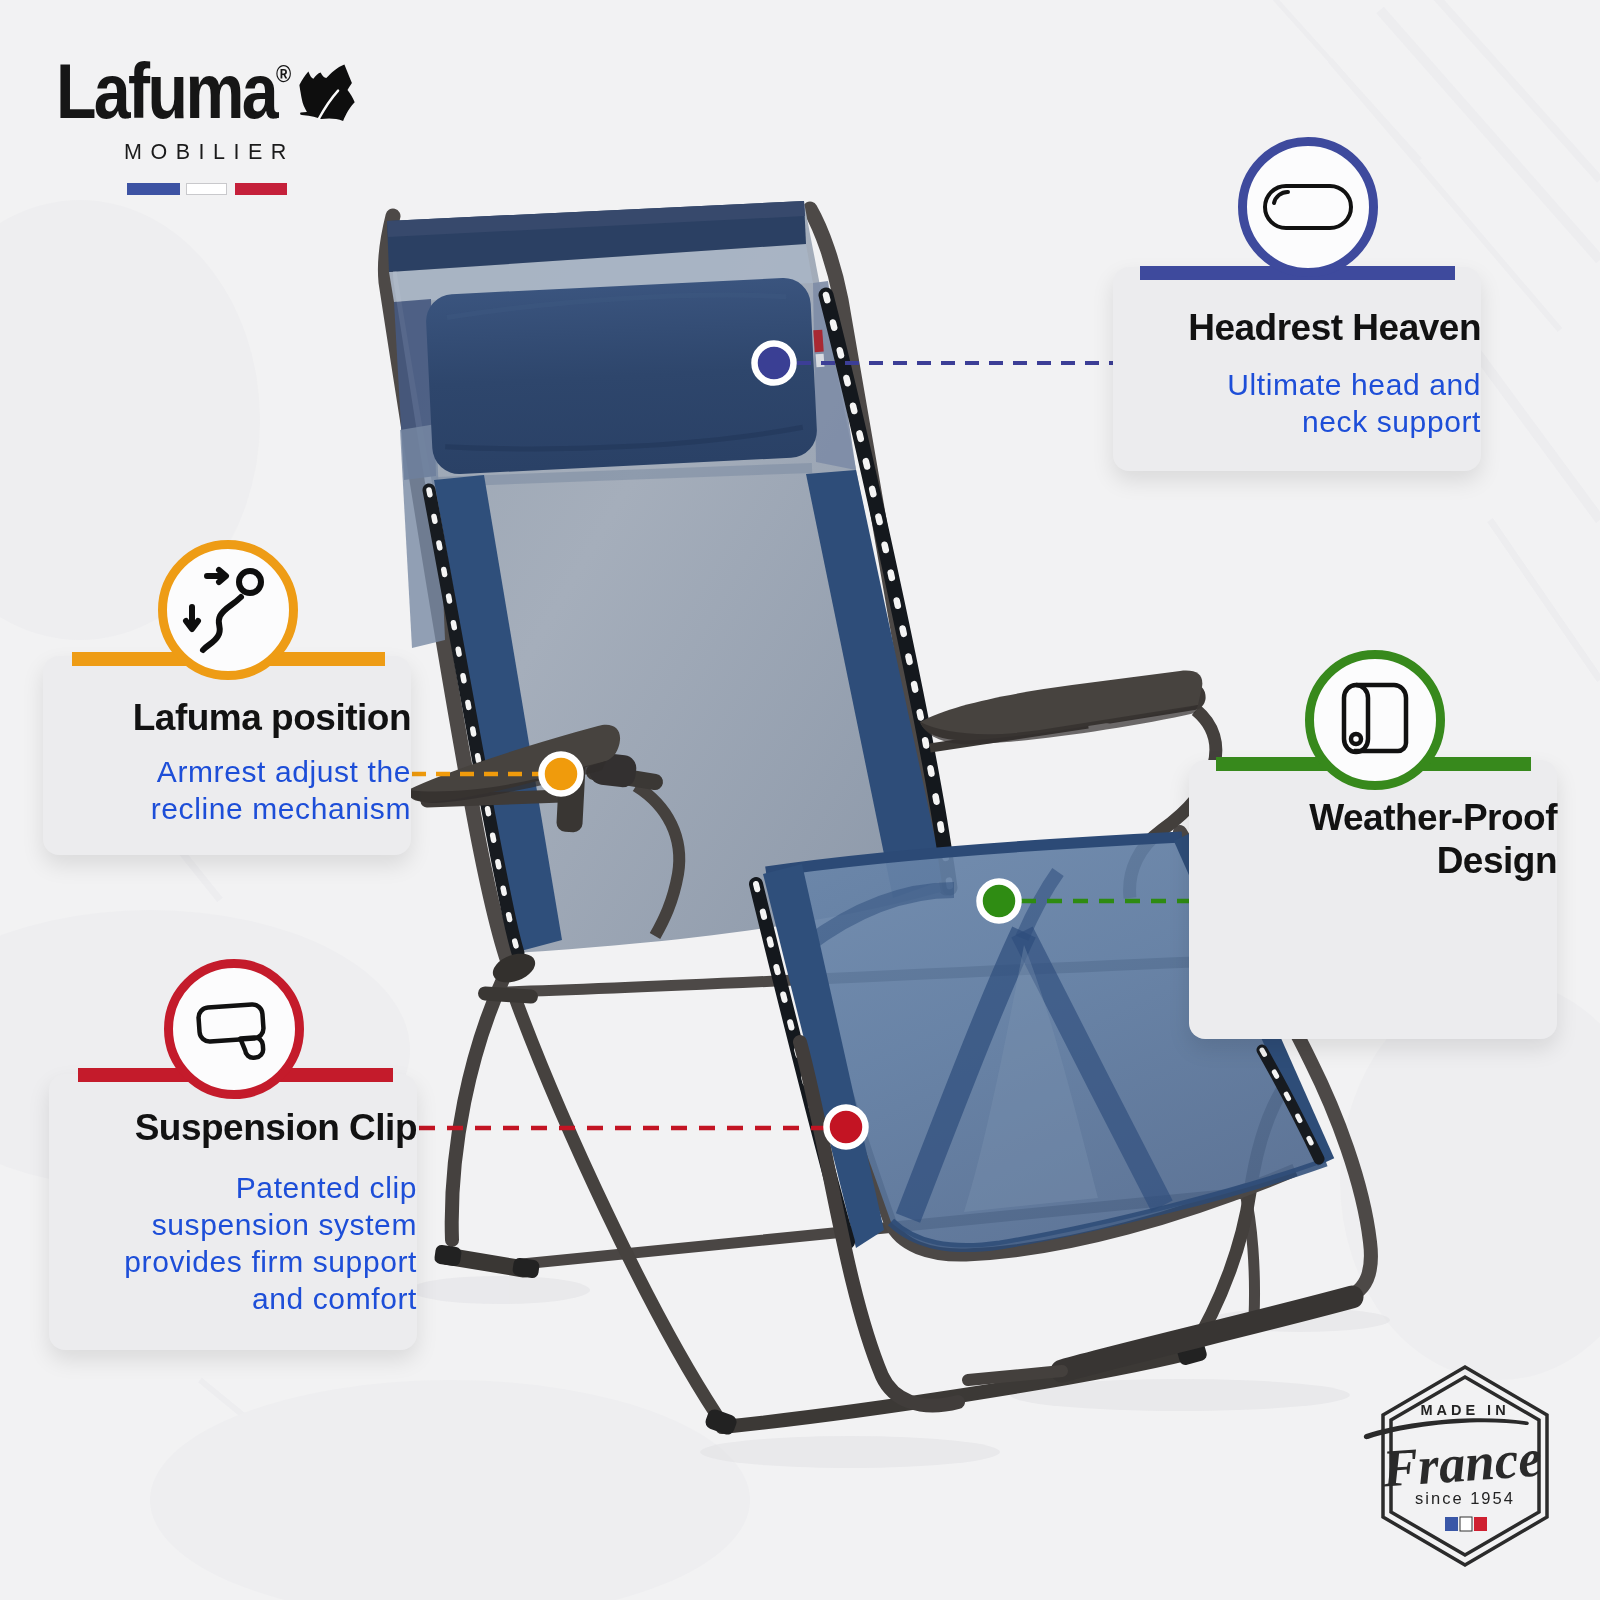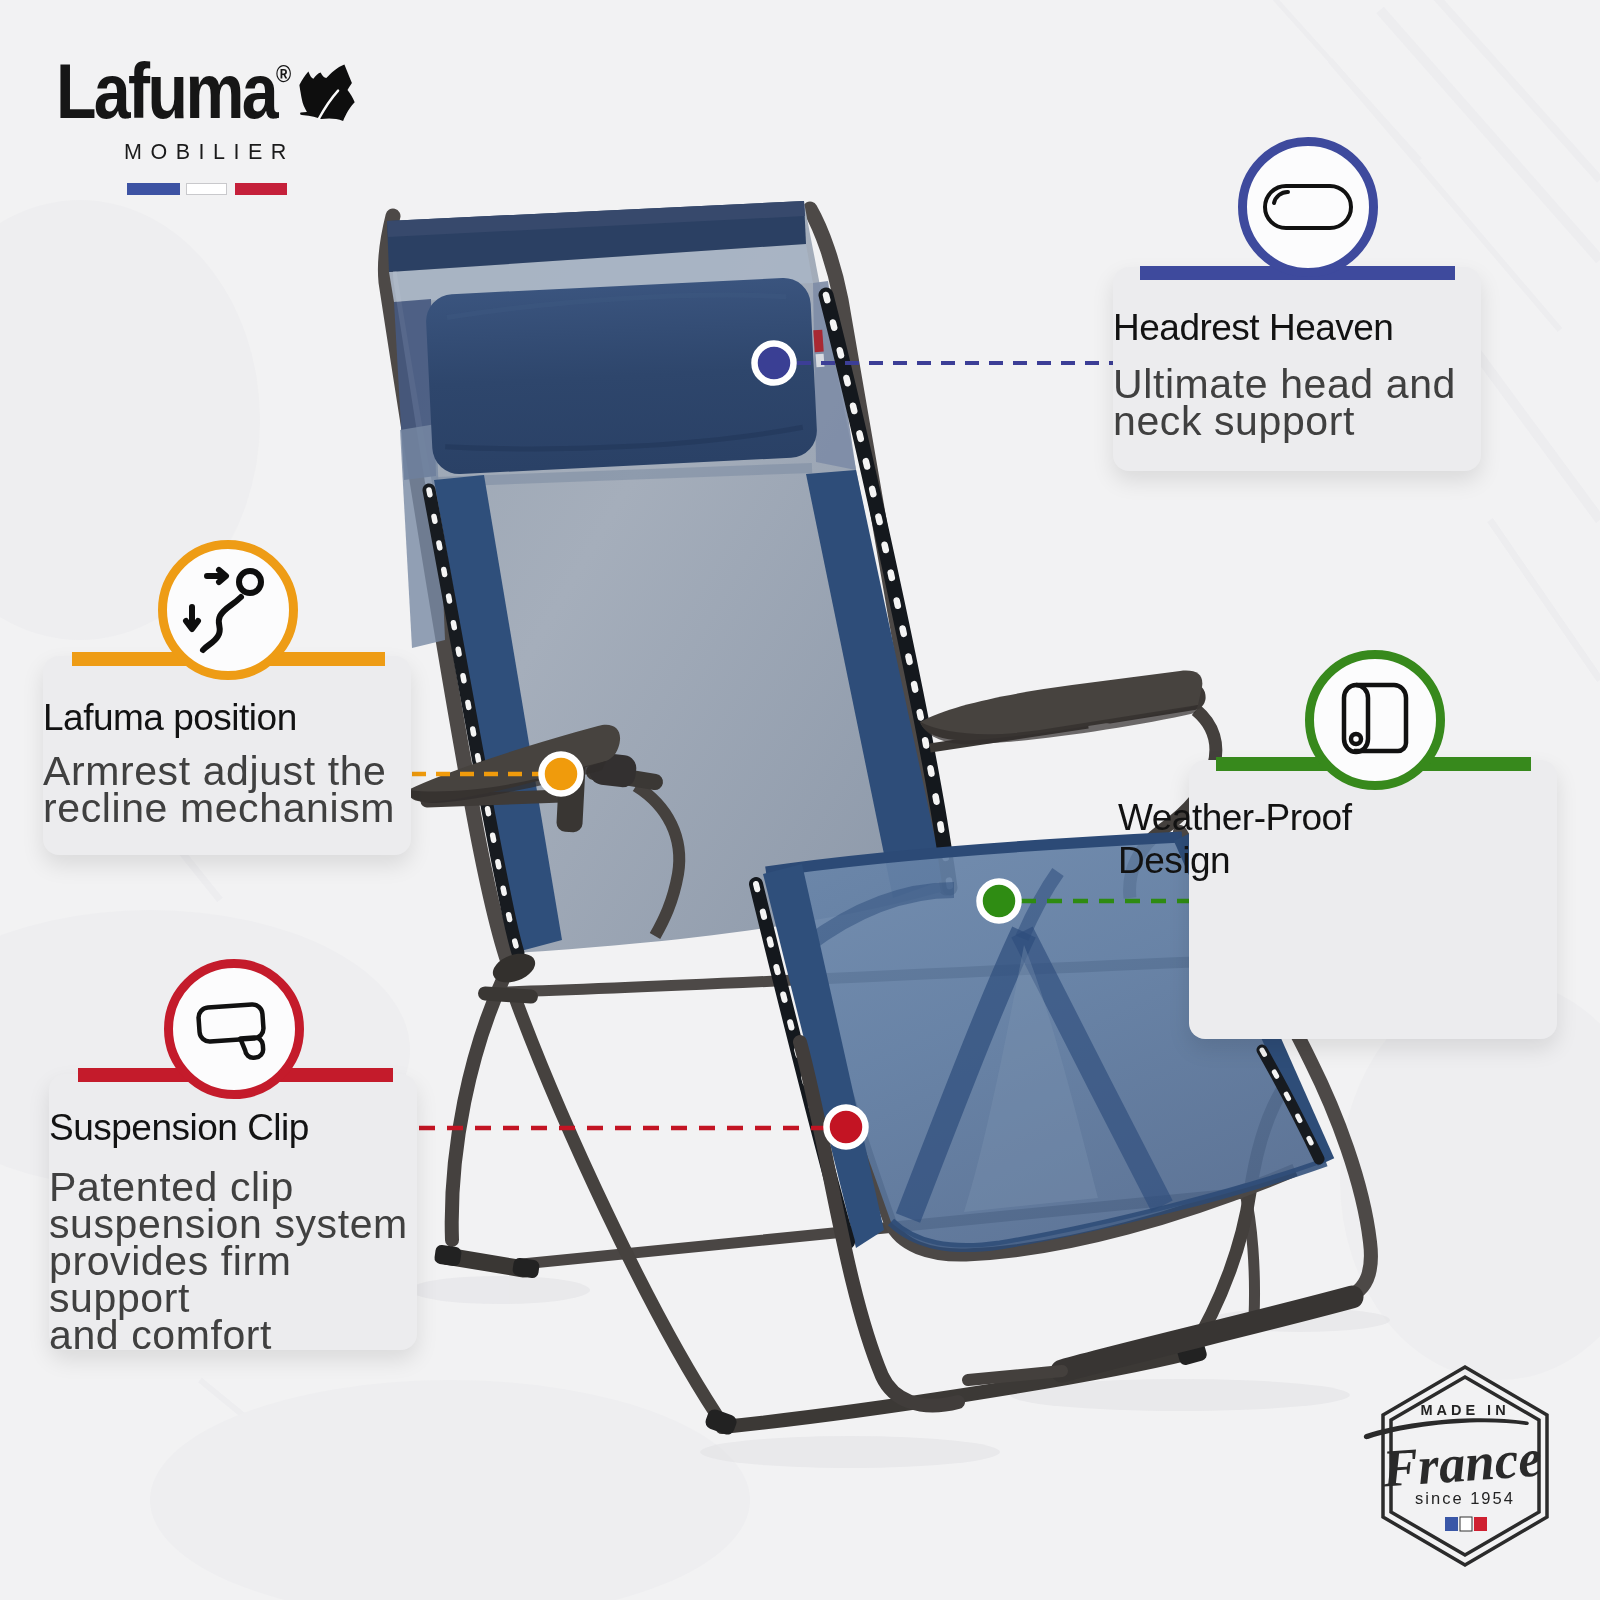--- a/index.html
+++ b/index.html
@@ -5,24 +5,24 @@
   html,body{margin:0;padding:0}
   body{width:1600px;height:1600px;position:relative;overflow:hidden;
        font-family:"Liberation Sans", sans-serif;background:#f2f2f3}
   .abs{position:absolute}
   .co{position:absolute;background:#ececee;border-radius:16px;
       box-shadow:0 10px 22px rgba(0,0,0,0.10)}
   .bar{position:absolute;height:14px}
   .circ{position:absolute;width:140px;height:140px;border-radius:50%;
         background:#fcfcfd;box-sizing:border-box;display:flex;
         align-items:center;justify-content:center}
-  .t{position:absolute;width:100%;text-align:left;font-weight:normal;
+  .t{position:absolute;width:100%;text-align:right;font-weight:bold;
      font-size:37px;line-height:43px;color:#121212;letter-spacing:-0.5px}
-  .b{position:absolute;width:100%;text-align:left;font-size:41px;
-     line-height:37px;color:#404040;letter-spacing:0.6px}
+  .b{position:absolute;width:100%;text-align:right;font-size:30px;
+     line-height:37px;color:#1d4ed8;letter-spacing:0.6px}
 </style>
 </head>
 <body>
 
 <svg class="abs" style="left:0;top:0" width="1600" height="1600" viewBox="0 0 1600 1600">
   <g stroke="#ebebee" stroke-width="10" opacity="0.7">
     <path d="M1380,10 L1600,260"></path>
     <path d="M1430,-10 L1600,180" stroke-width="8"></path>
     <path d="M1330,60 L1560,330" stroke-width="6"></path>
     <path d="M1460,330 L1600,520" stroke-width="10"></path>
@@ -228,21 +228,21 @@
 <div class="bar" style="left:1216px;top:757px;width:315px;background:#37891c"></div>
 <div class="circ" style="left:1305px;top:650px;border:9px solid #37891c">
   <svg width="122" height="122" viewBox="0 0 122 122">
     <g fill="none" stroke="#111" stroke-width="4.5" stroke-linejoin="round">
       <path d="M42,26 a12,13 0 0 0 -12,13 L30,80 a12,13 0 0 0 24,0 L54,39 a12,13 0 0 0 -12,-13 Z"></path>
       <circle cx="42" cy="80" r="5"></circle>
       <path d="M42,26 L80,26 a12,13 0 0 1 12,13 L92,84 a8,8 0 0 1 -8,8 L40,92"></path>
     </g>
   </svg>
 </div>
-<div class="co" style="left:1118px;top:760px;width:368px;height:279px;background:transparent;box-shadow:none">
+<div class="co" style="left:1189px;top:760px;width:368px;height:279px;background:transparent;box-shadow:none">
   <div class="t" style="top:36px">Weather-Proof<br>Design</div>
 </div>
 
 <div class="co" style="left:49px;top:1074px;width:368px;height:276px"></div>
 <div class="bar" style="left:78px;top:1068px;width:315px;background:#c41b2b"></div>
 <div class="circ" style="left:164px;top:959px;border:9px solid #c41b2b">
   <svg width="122" height="122" viewBox="0 0 122 122">
     <g fill="none" stroke="#111" stroke-width="4.5" stroke-linejoin="round">
       <path d="M36,38 h44 a10,10 0 0 1 10,10 v14 a10,10 0 0 1 -10,10 h-44 a10,10 0 0 1 -10,-10 v-14 a10,10 0 0 1 10,-10 Z" transform="rotate(-4 58 55)"></path>
       <path d="M68,70 h14 a8,8 0 0 1 8,8 v4 a8,8 0 0 1 -8,8 h-2 a8,8 0 0 1 -8,-8 Z" transform="rotate(-4 76 80)"></path>

